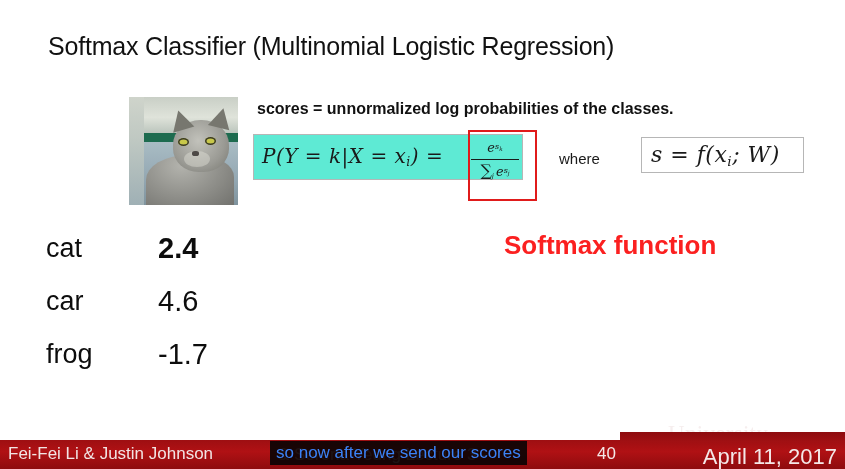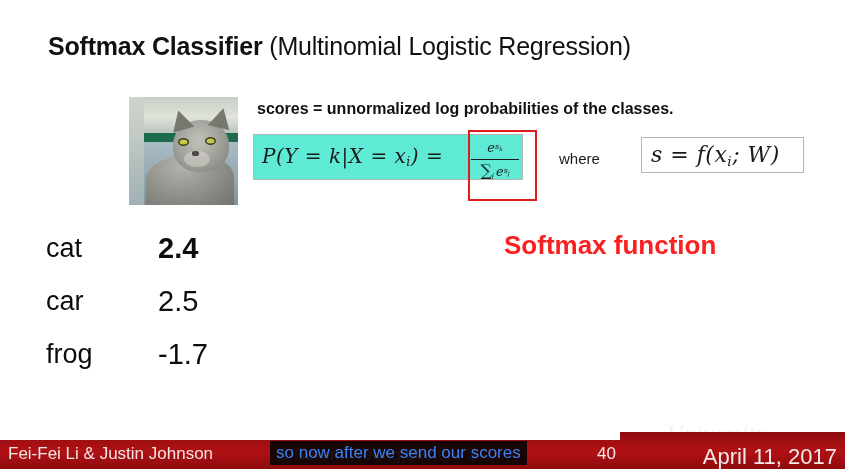--- a/index.html
+++ b/index.html
@@ -19,21 +19,21 @@
   
   #slide-title {
     position: absolute;
     left: 48px;
     top: 32px;
     font-size: 25px;
     color: #111111;
     white-space: nowrap;
     letter-spacing: -0.2px;
   }
-  #slide-title .t-bold { font-weight: bold; }
+  #slide-title .t-bold { font-weight: normal; }
   #slide-title .t-reg  { font-weight: normal; }
 
   
   #cat-image {
     position: absolute;
     left: 129px;
     top: 97px;
     width: 109px;
     height: 108px;
     overflow: hidden;
@@ -394,21 +394,21 @@
   <div id="score-formula" class="mathfont"><span>s = f(x</span><span class="sub">i</span><span>; W)</span></div>
 </div>
 
 <div id="class-scores">
   <div class="score-row">
     <div class="class-label">cat</div>
     <div class="class-value emph">2.4</div>
   </div>
   <div class="score-row">
     <div class="class-label">car</div>
-    <div class="class-value">2.5</div>
+    <div class="class-value">4.6</div>
   </div>
   <div class="score-row">
     <div class="class-label">frog</div>
     <div class="class-value">-1.7</div>
   </div>
 </div>
 
 <div id="softmax-annotation">Softmax function</div>
 
 <div id="university-mask"></div>

